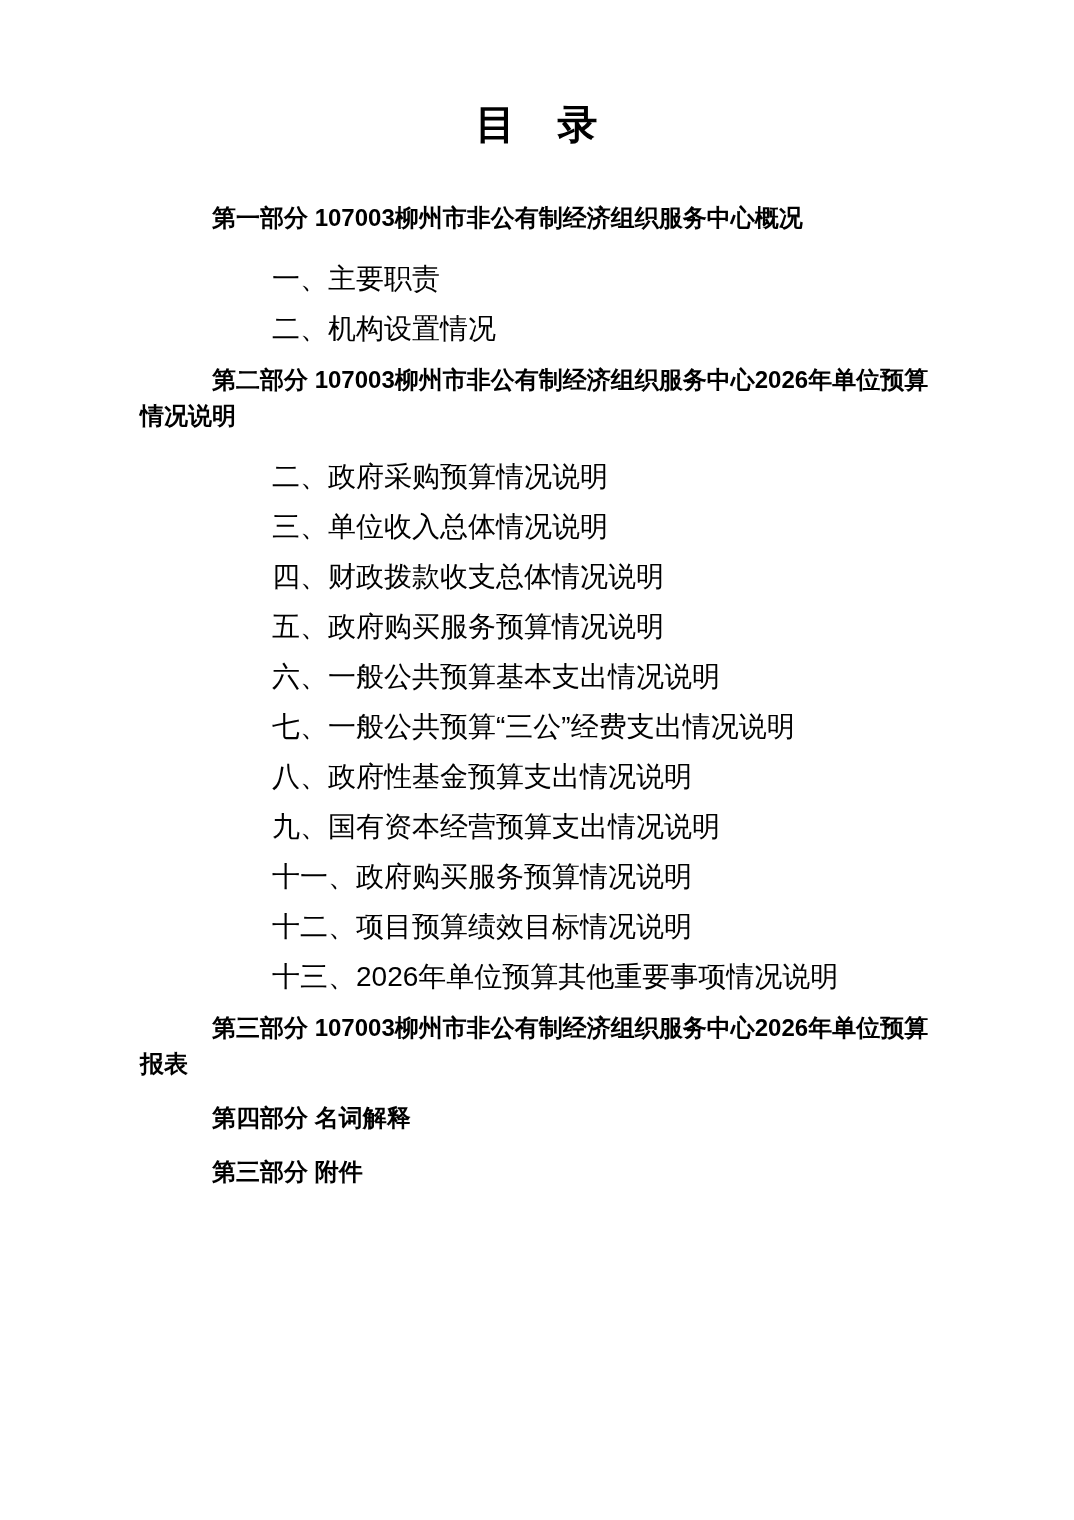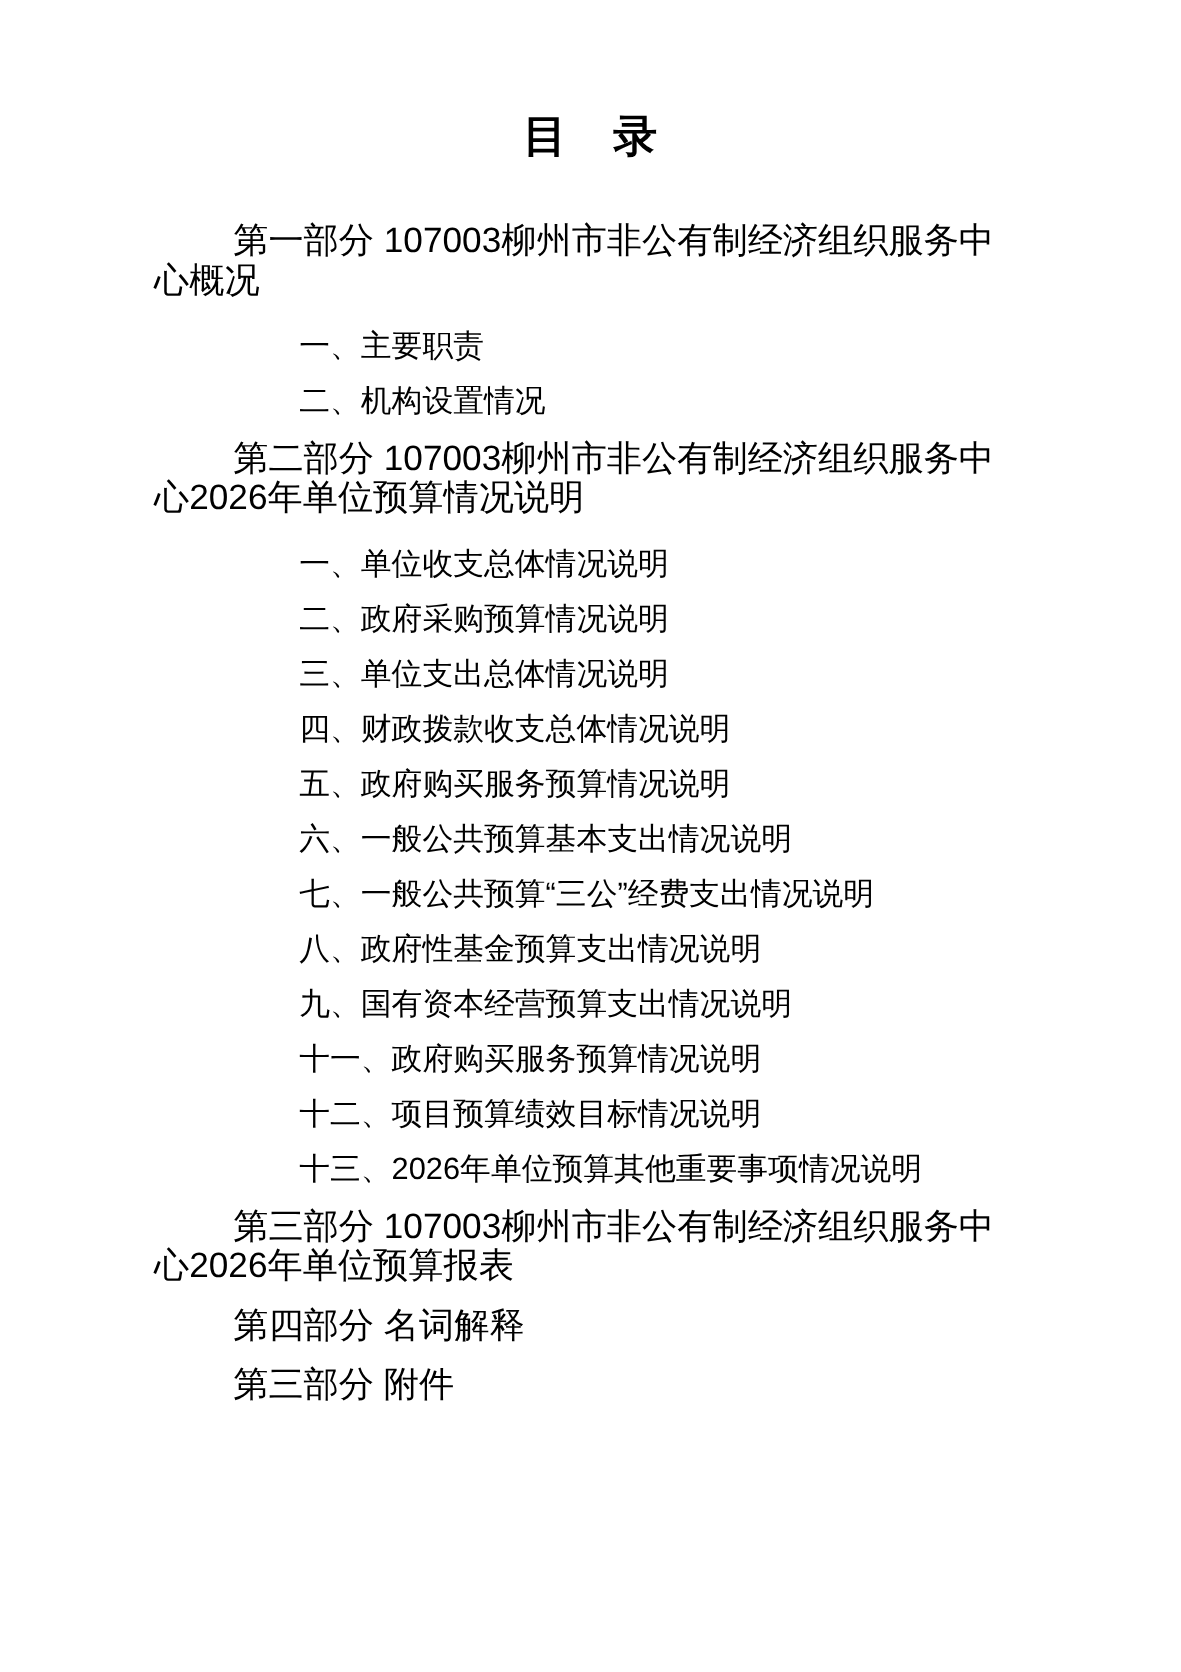--- a/index.html
+++ b/index.html
@@ -23,23 +23,23 @@
   }
   .doc-title {
     margin: 0;
     font-size: 40px;
     line-height: 56px;
     font-weight: 700;
     text-align: center;
     letter-spacing: 1px;
   }
   .part-heading {
-    font-size: 32px;
+    font-size: 24px;
     line-height: 36px;
-    font-weight: 400;
+    font-weight: 700;
     text-indent: 72px;
     margin: 8px 0 18px 0;
     word-break: break-all;
   }
   .part-heading.first {
     margin-top: 48px;
   }
   .part-heading + .part-heading {
     margin-top: 12px;
   }
@@ -60,23 +60,22 @@
 
     <h1 class="doc-title">目　录</h1>
 
     <p class="part-heading first">第一部分 107003柳州市非公有制经济组织服务中心概况</p>
 
     <p class="toc-item">一、主要职责</p>
     <p class="toc-item">二、机构设置情况</p>
 
     <p class="part-heading">第二部分 107003柳州市非公有制经济组织服务中心2026年单位预算情况说明</p>
 
-    <p class="toc-item">一、单位收支总体情况说明</p>
     <p class="toc-item">二、政府采购预算情况说明</p>
-    <p class="toc-item">三、单位支出总体情况说明</p>
+    <p class="toc-item">三、单位收入总体情况说明</p>
     <p class="toc-item">四、财政拨款收支总体情况说明</p>
     <p class="toc-item">五、政府购买服务预算情况说明</p>
     <p class="toc-item">六、一般公共预算基本支出情况说明</p>
     <p class="toc-item">七、一般公共预算“三公”经费支出情况说明</p>
     <p class="toc-item">八、政府性基金预算支出情况说明</p>
     <p class="toc-item">九、国有资本经营预算支出情况说明</p>
     <p class="toc-item">十一、政府购买服务预算情况说明</p>
     <p class="toc-item">十二、项目预算绩效目标情况说明</p>
     <p class="toc-item">十三、2026年单位预算其他重要事项情况说明</p>
 

